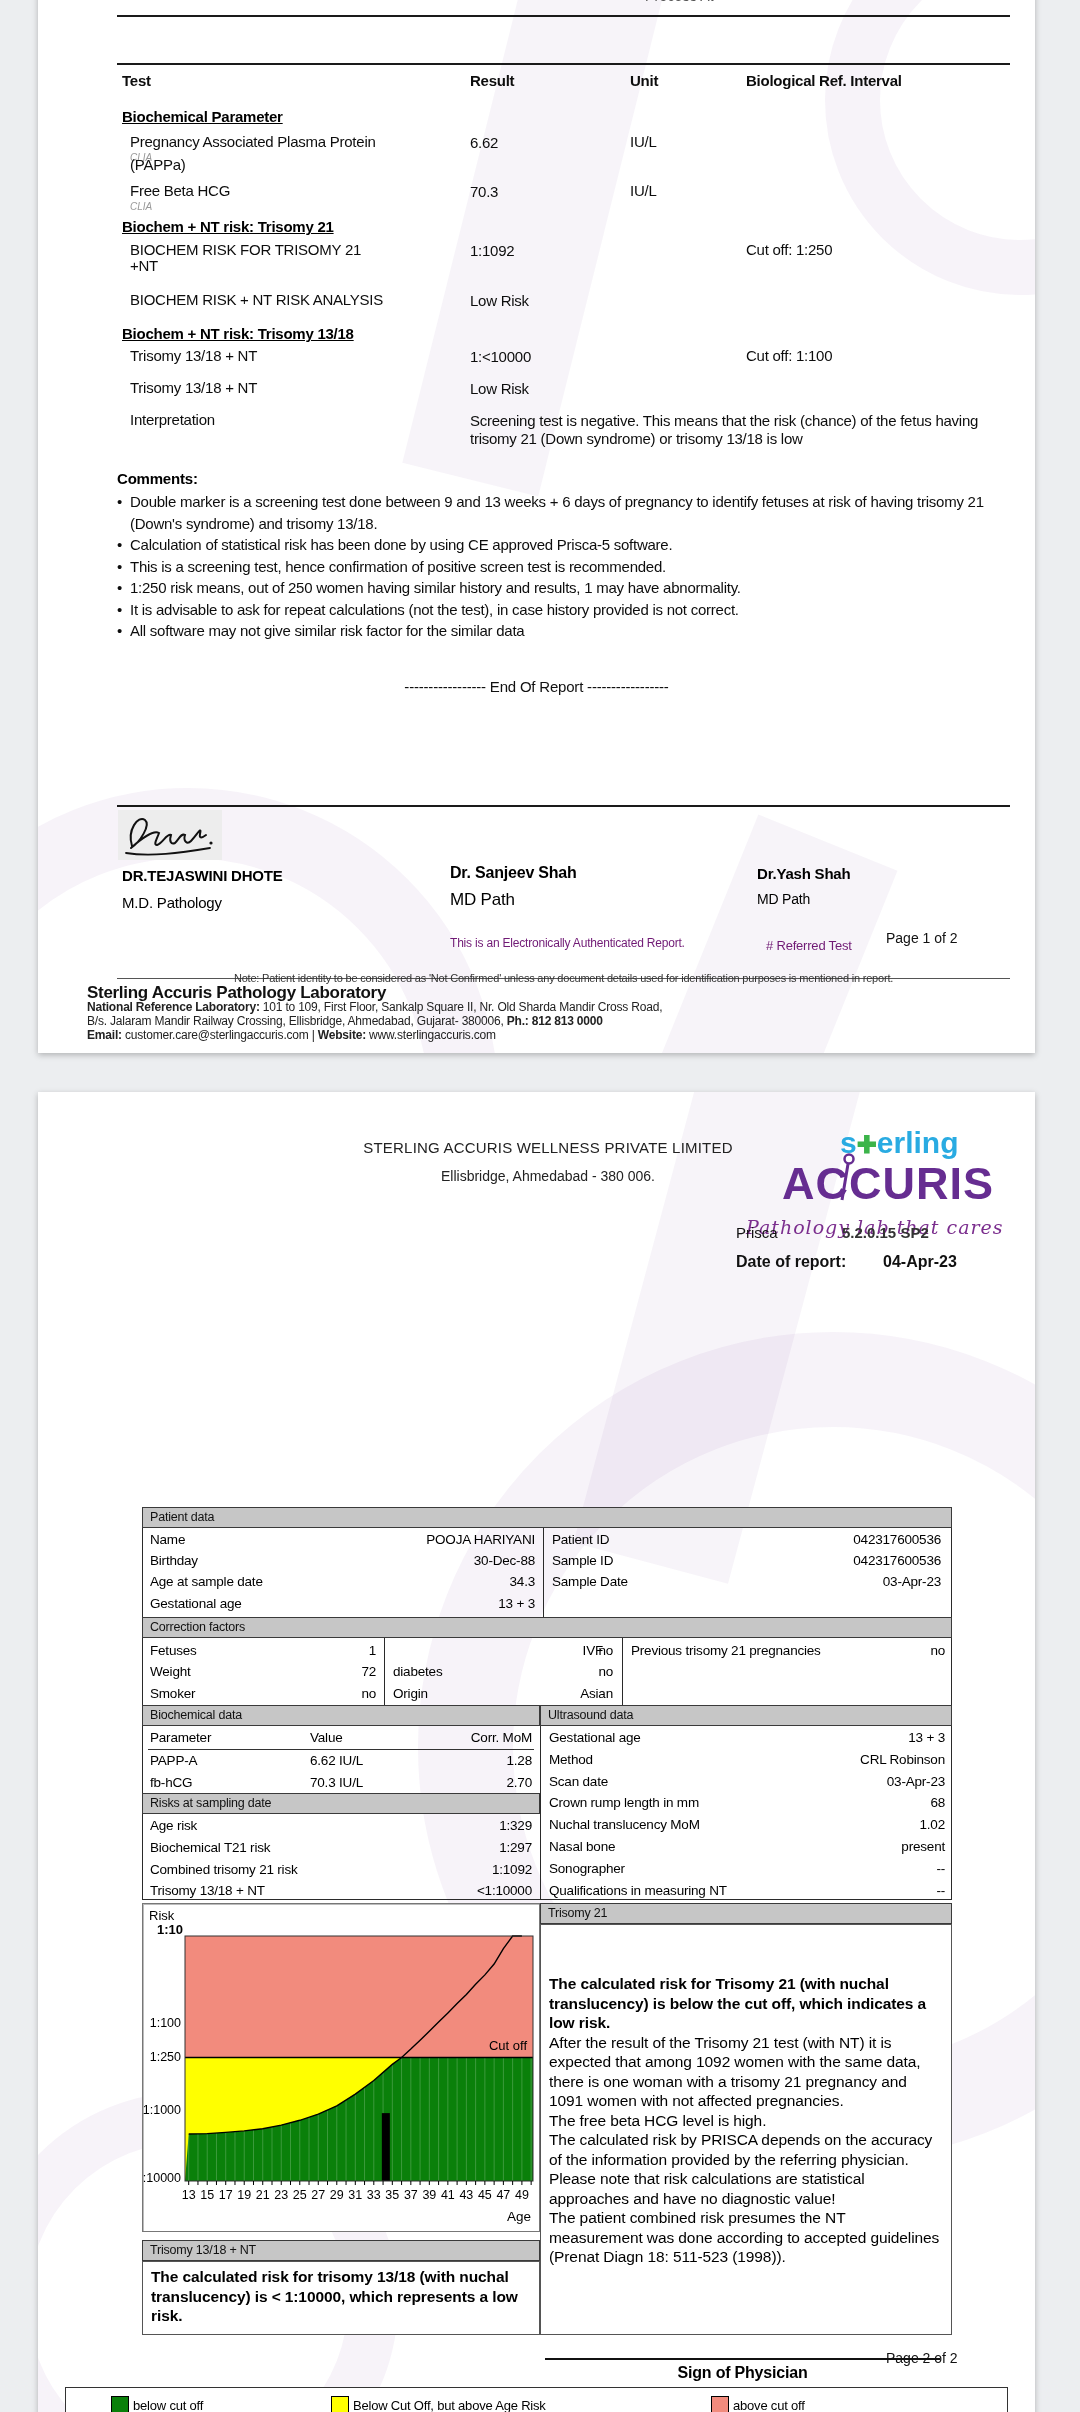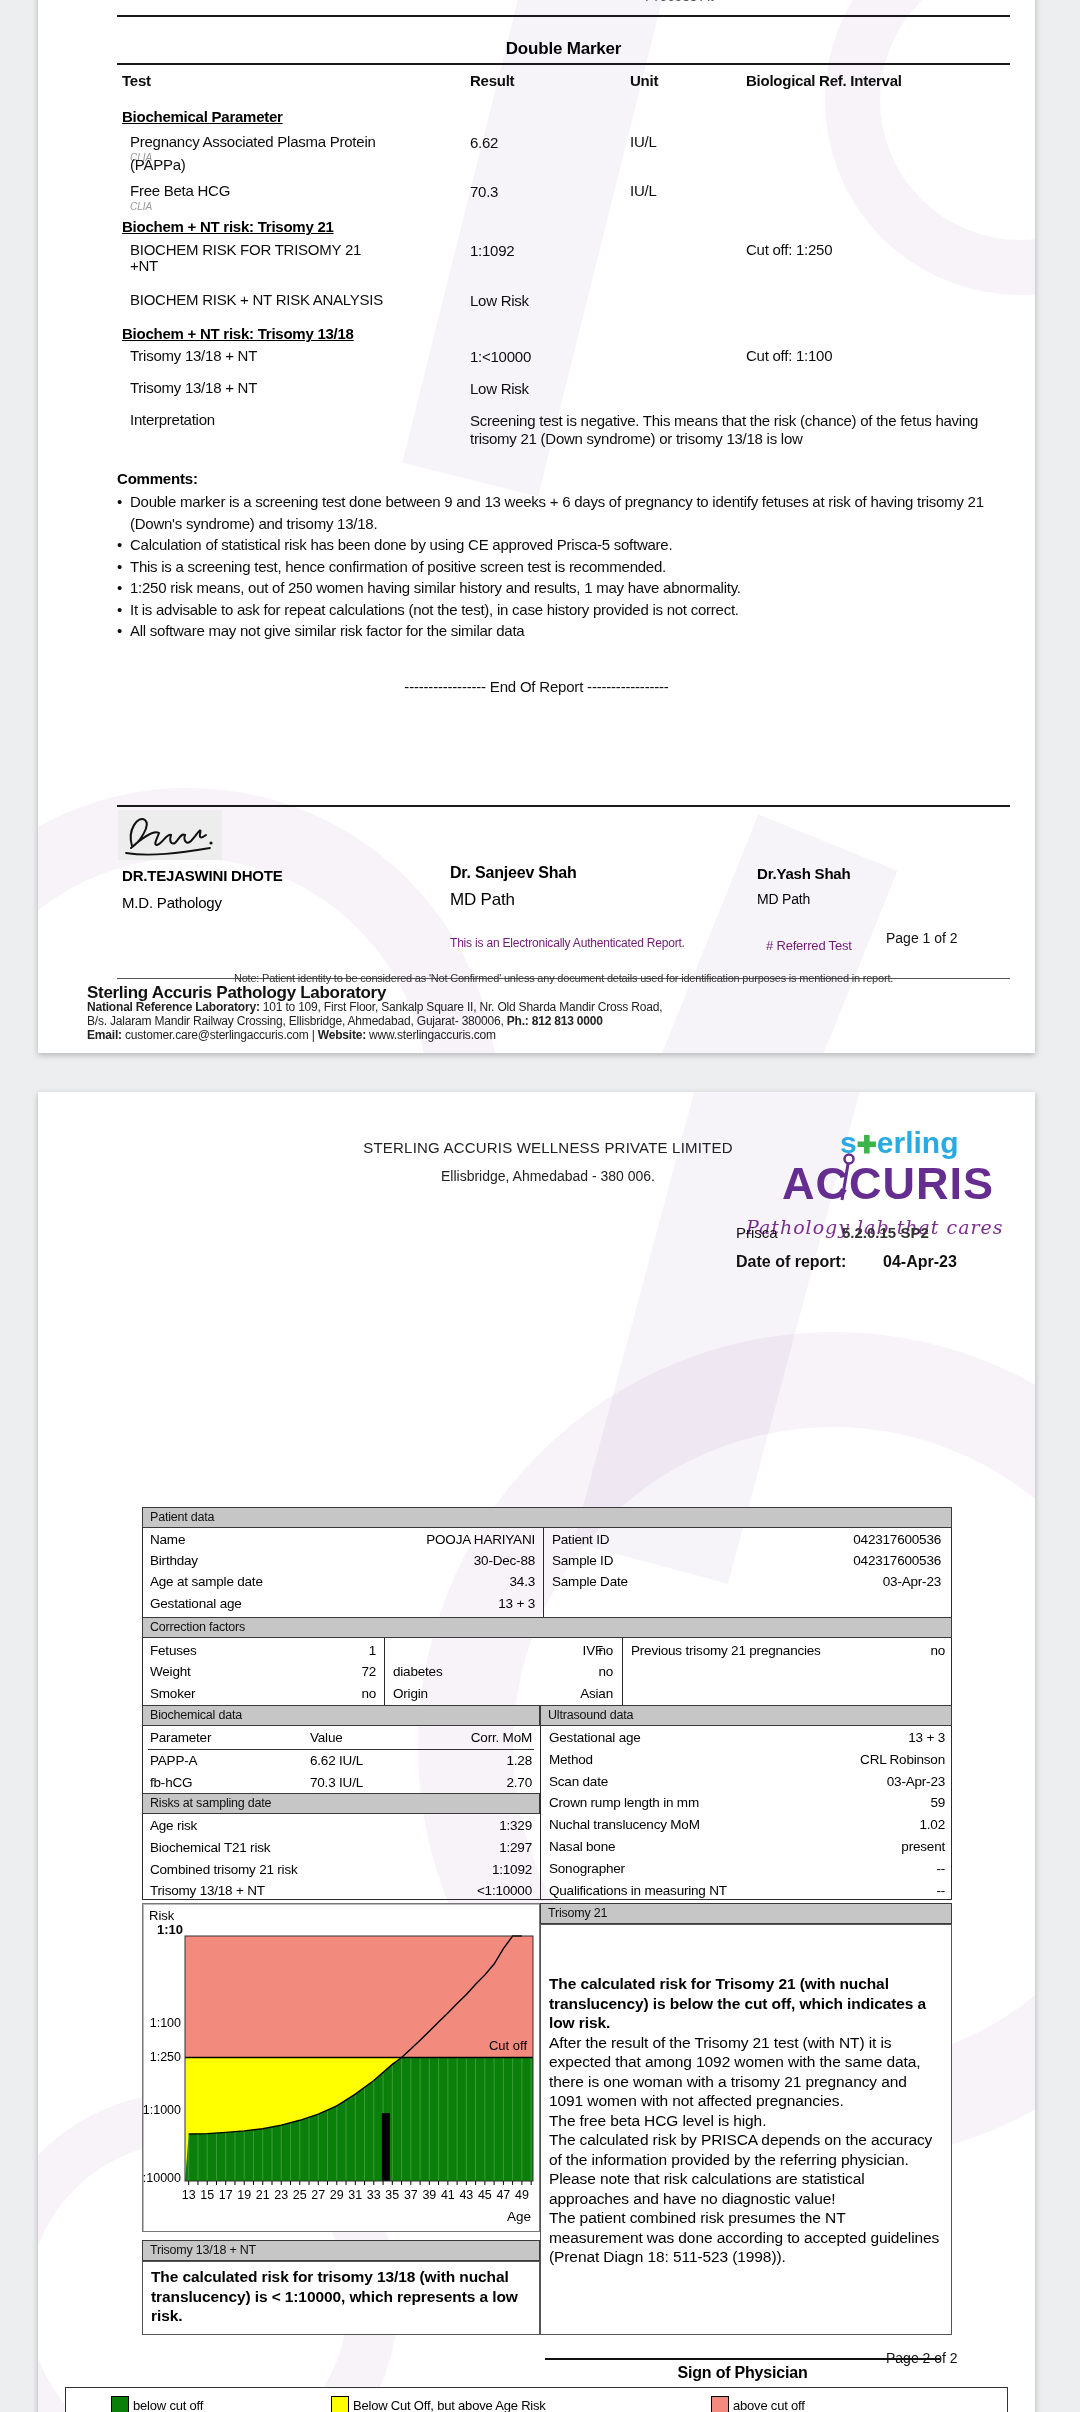--- a/index.html
+++ b/index.html
@@ -59,21 +59,20 @@
 <div class="stage">
 
   <div class="page p1">
     <div class="wm wm-ring" style="left:787px;top:-83px;width:280px;height:280px;border-width:55px;"></div>
     <div class="wm wm-band" style="left:430px;top:-60px;width:140px;height:560px;transform:rotate(14deg);"></div>
     <div class="wm wm-ring" style="left:-160px;top:800px;width:480px;height:480px;border-width:70px;"></div>
     <div class="wm wm-band" style="left:640px;top:840px;width:150px;height:400px;transform:rotate(22deg);"></div>
 
     <div class="clip-top" style="left:607px;top:0px;">Process At</div>
     <div class="hr" style="left:79px;top:27px;width:893px;"></div>
-    <div class="p1-title" style="left:79px;top:51px;width:893px;">Double Marker</div>
     <div class="hr" style="left:79px;top:75px;width:893px;"></div>
 
     <div id="p1-table" class="abs" style="left:0;top:0;width:997px;height:480px;">
         <div class="cell p1c" style="left: 84px; top: 85px; font-weight: bold;">Test</div>
         <div class="cell p1c" style="left: 432px; top: 85px; font-weight: bold;">Result</div>
         <div class="cell p1c" style="left: 592px; top: 85px; font-weight: bold;">Unit</div>
         <div class="cell p1c" style="left: 708px; top: 85px; font-weight: bold;">Biological Ref. Interval</div>
         <div class="sec-head" style="left: 84px; top: 120px;">Biochemical Parameter</div>
         <div class="cell p1c" style="left: 92px; top: 146px; width: 330px;">
           <div>Pregnancy Associated Plasma Protein</div>
@@ -298,21 +297,21 @@
           <div class="lvrow" style="left: 8px; top: 25.8px; width: 396px;">
             <div style="position: absolute; left: 0px; white-space: normal; width: 210px; font-weight: normal;">Method</div>
             <div style="position: absolute; right: 0px; text-align: right;">CRL Robinson</div>
           </div>
           <div class="lvrow" style="left: 8px; top: 47.6px; width: 396px;">
             <div style="position: absolute; left: 0px; white-space: normal; width: 210px; font-weight: normal;">Scan date</div>
             <div style="position: absolute; right: 0px; text-align: right;">03-Apr-23</div>
           </div>
           <div class="lvrow" style="left: 8px; top: 69.4px; width: 396px;">
             <div style="position: absolute; left: 0px; white-space: normal; width: 210px; font-weight: normal;">Crown rump length in mm</div>
-            <div style="position: absolute; right: 0px; text-align: right;">59</div>
+            <div style="position: absolute; right: 0px; text-align: right;">68</div>
           </div>
           <div class="lvrow" style="left: 8px; top: 91.2px; width: 396px;">
             <div style="position: absolute; left: 0px; white-space: normal; width: 210px; font-weight: normal;">Nuchal translucency MoM</div>
             <div style="position: absolute; right: 0px; text-align: right;">1.02</div>
           </div>
           <div class="lvrow" style="left: 8px; top: 113px; width: 396px;">
             <div style="position: absolute; left: 0px; white-space: normal; width: 210px; font-weight: normal;">Nasal bone</div>
             <div style="position: absolute; right: 0px; text-align: right;">present</div>
           </div>
           <div class="lvrow" style="left: 8px; top: 134.8px; width: 396px;">

